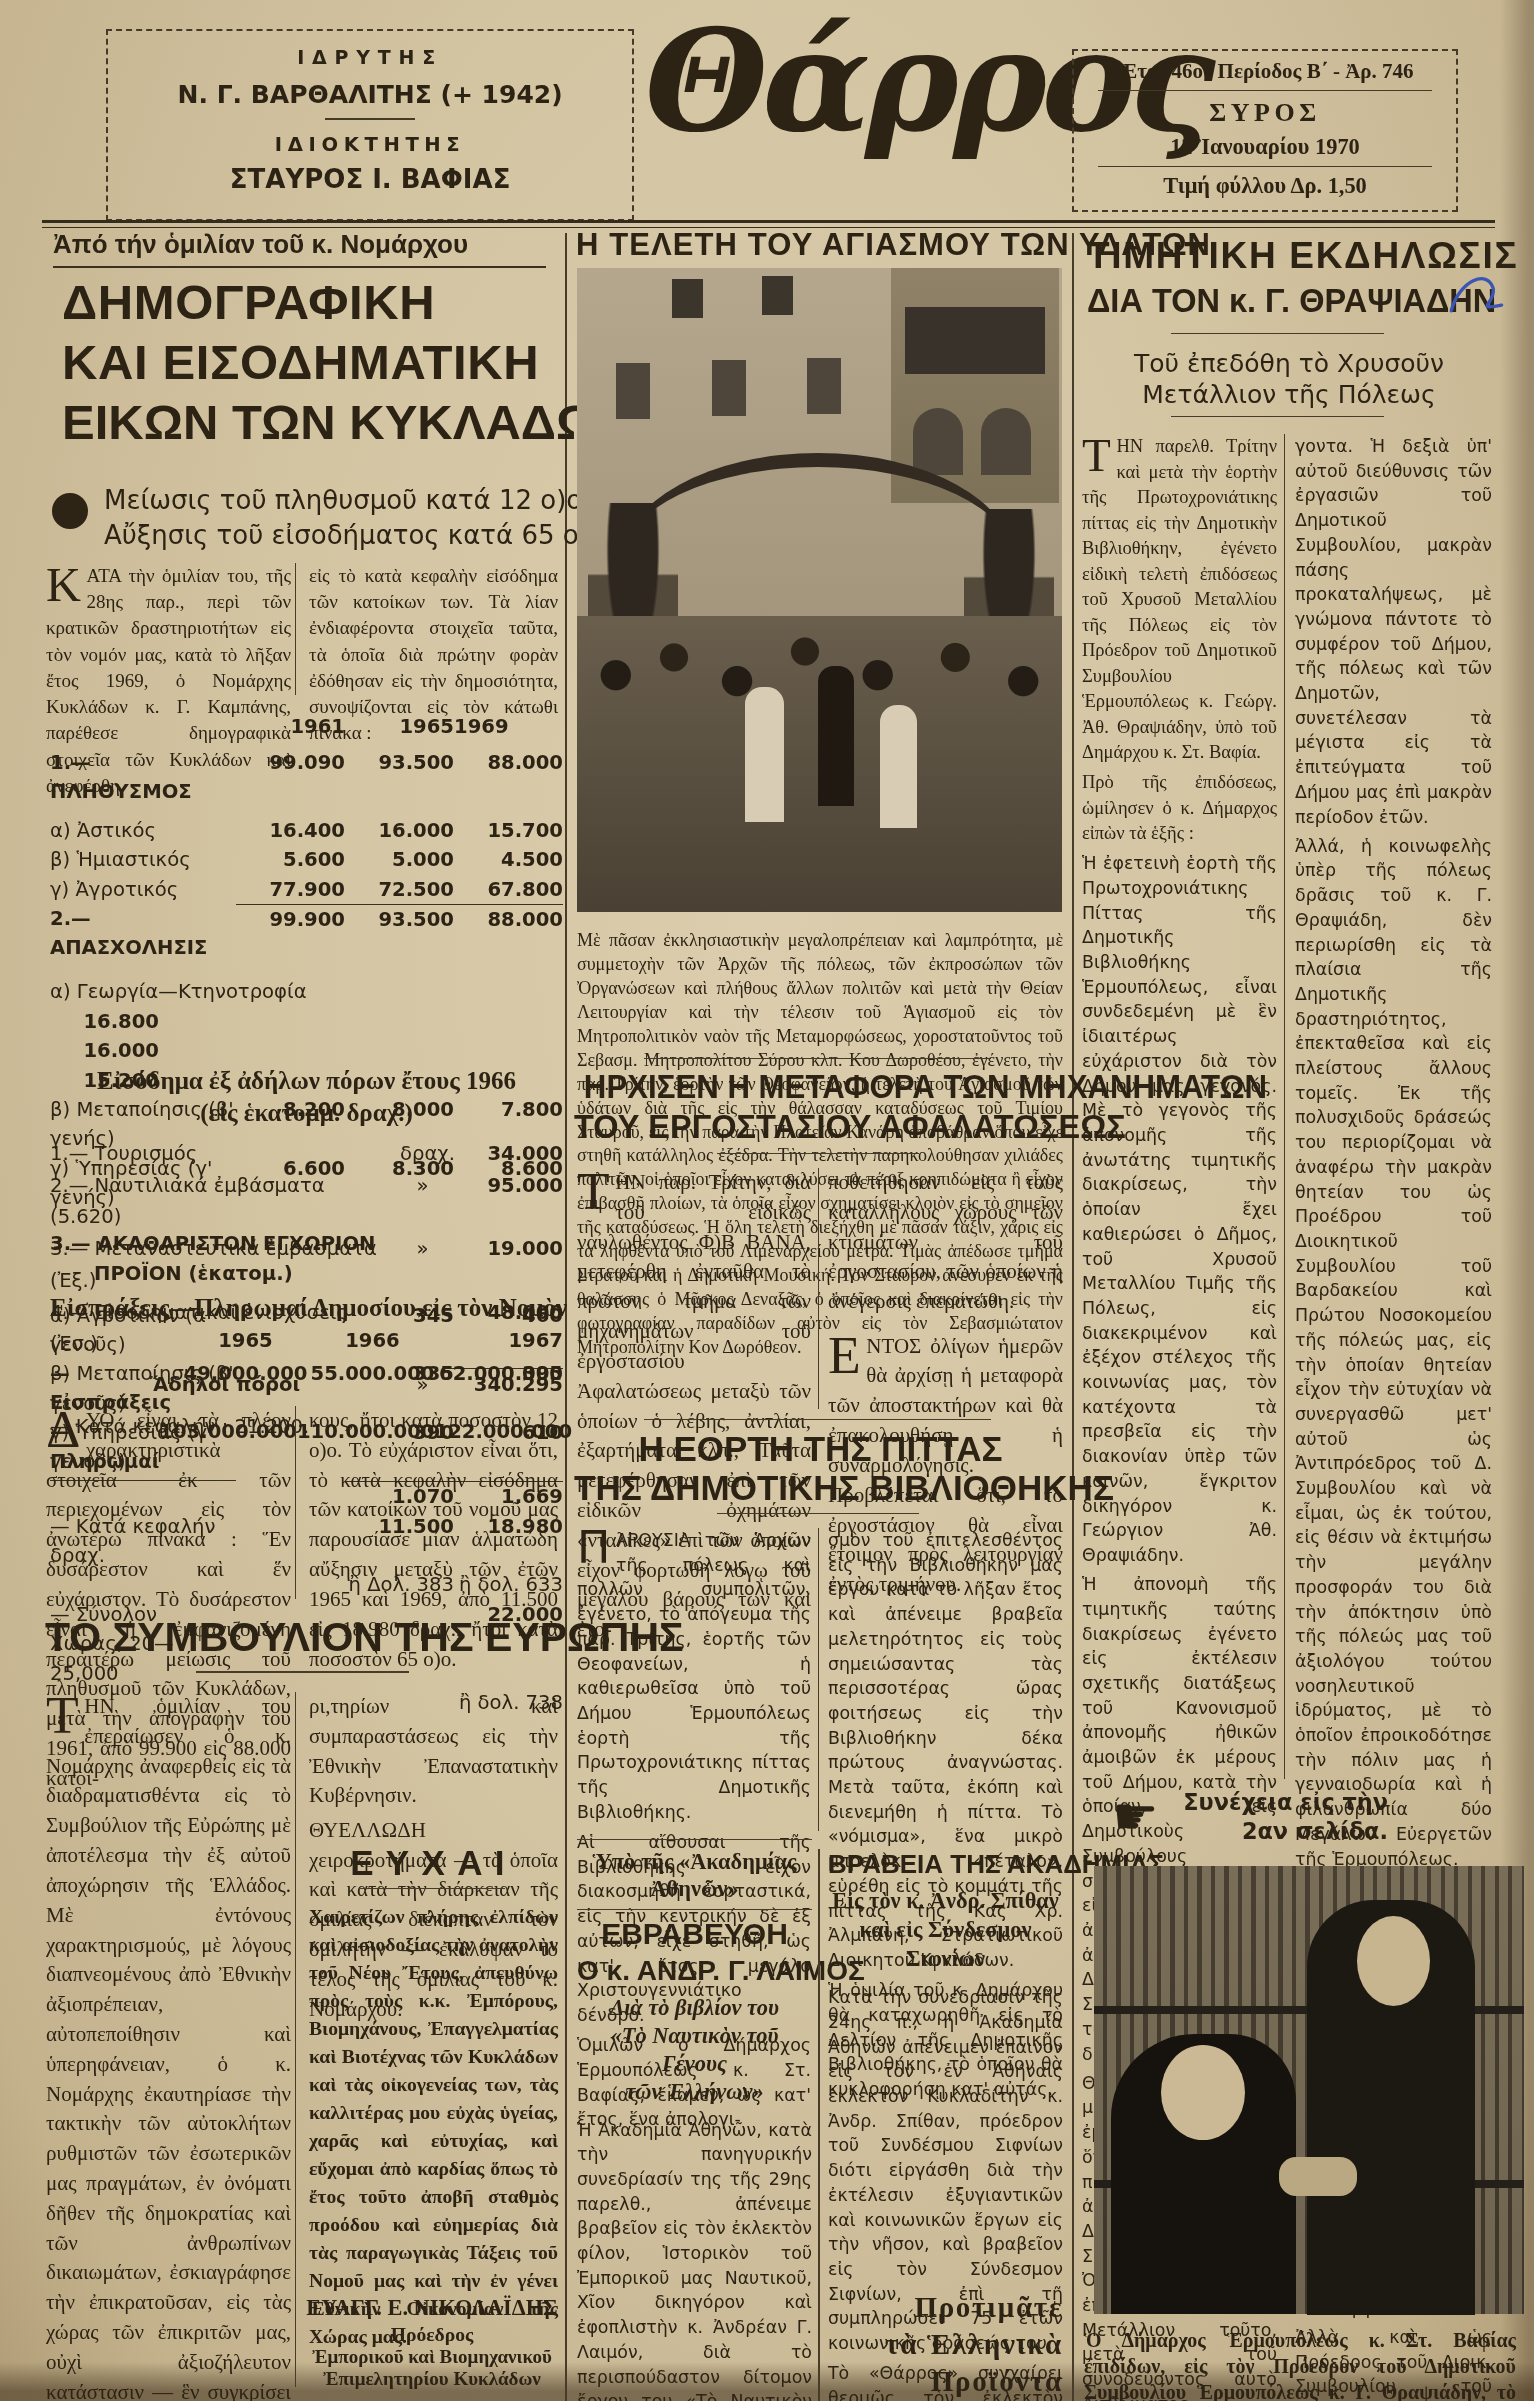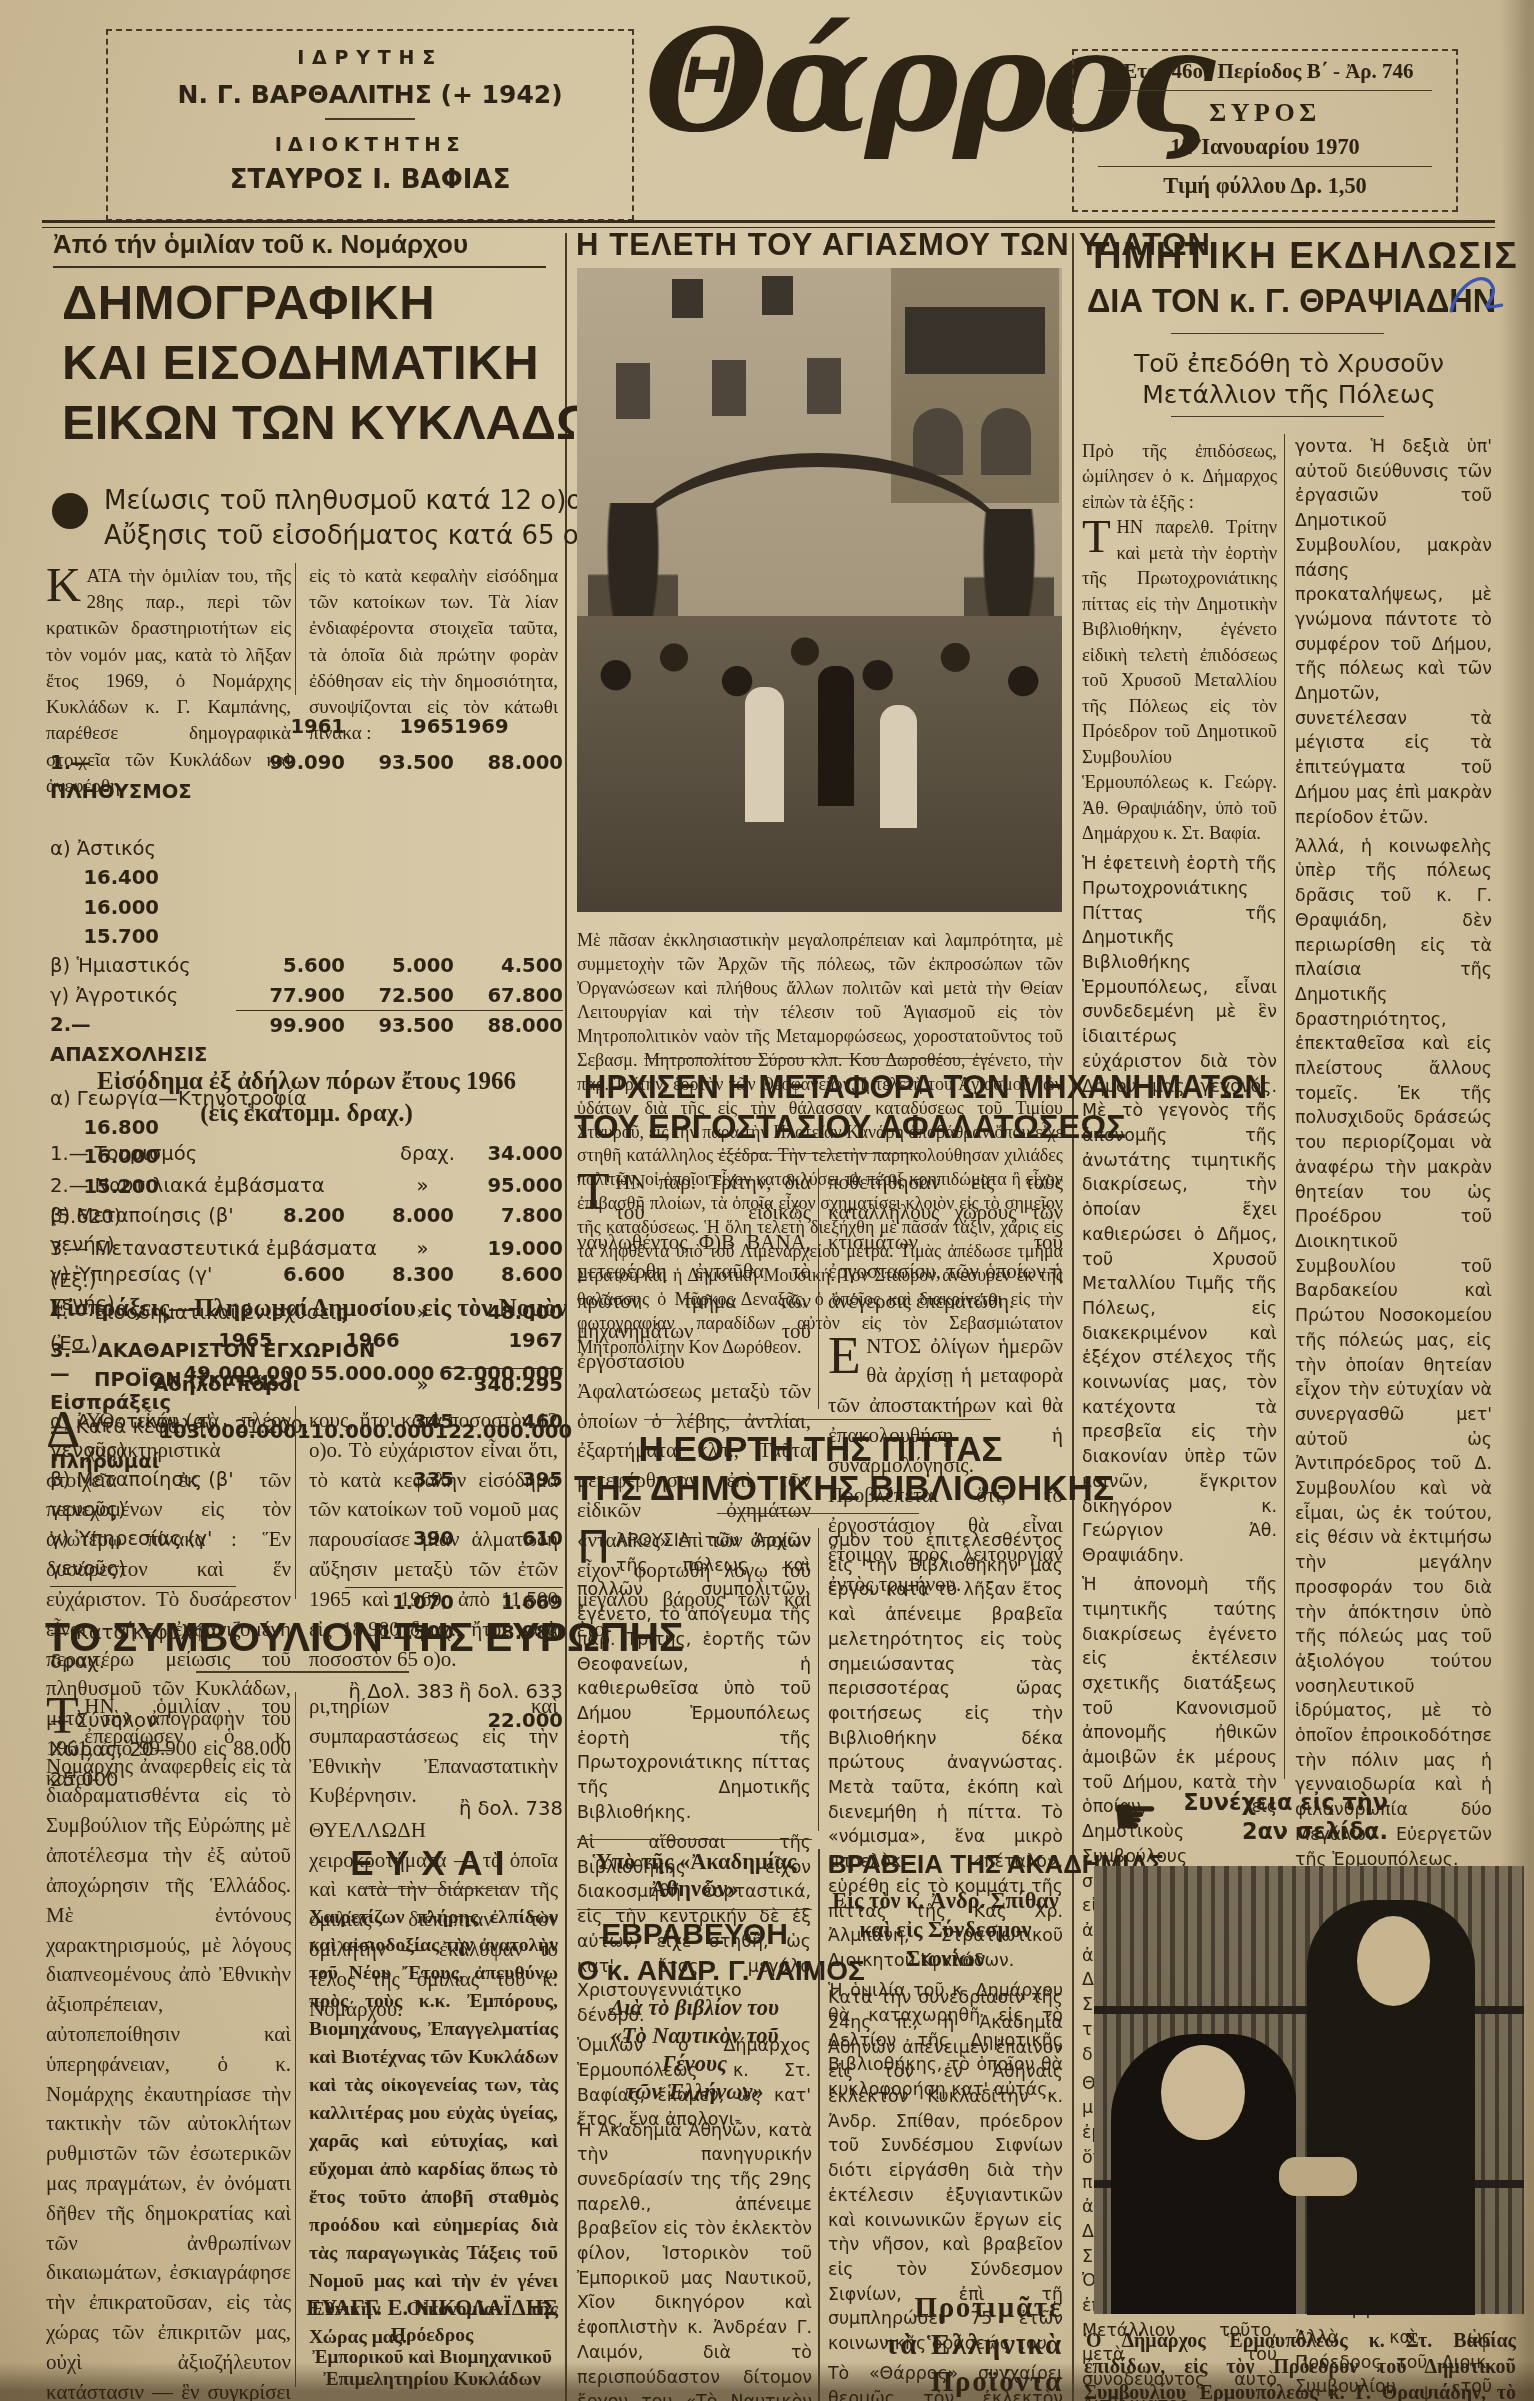--- a/index.html
+++ b/index.html
@@ -107,21 +107,21 @@
       <div style="width:109px;text-align:right;">1961</div>
       <div style="width:109px;text-align:right;">1965</div>
       <div style="width:109px;">1969</div>
     </div>
     <div class="trow" style="margin-top:10px;">
       <div class="lbl tsec">1.— ΠΛΗΘΥΣΜΟΣ</div>
       <div class="val">99.090</div>
       <div class="val">93.500</div>
       <div class="val">88.000</div>
     </div>
-    <div class="trow" style="margin-top:27px;flex-direction:column;">
+    <div class="trow" style="margin-top:9px;">
       <div class="lbl">α) Ἀστικός</div>
       <div class="val">16.400</div>
       <div class="val">16.000</div>
       <div class="val">15.700</div>
     </div>
     <div class="trow">
       <div class="lbl">β) Ἡμιαστικός</div>
       <div class="val">5.600</div>
       <div class="val">5.000</div>
       <div class="val">4.500</div>
@@ -398,22 +398,22 @@
   <svg class="abs" style="left:1440px;top:263px;" width="84" height="62" viewBox="0 0 150 110">
     <path d="M20 85 C 35 30, 85 10, 95 45 C 100 70, 60 85, 110 75" fill="none" stroke="#3b55b5" stroke-width="6" stroke-linecap="round"></path>
   </svg>
   <div class="hr-thin" style="left:1171px;top:333px;width:213px;"></div>
 
   <div class="abs sans nowrap" style="left:1087px;top:349px;width:404px;font-size:25px;text-align:center;">Τοῦ ἐπεδόθη τὸ Χρυσοῦν</div>
   <div class="abs sans nowrap" style="left:1087px;top:380px;width:404px;font-size:25px;text-align:center;">Μετάλλιον τῆς Πόλεως</div>
   <div class="hr-thin" style="left:1171px;top:416px;width:213px;"></div>
 
   <div class="abs" style="left:1082px;top:434px;width:195px;">
+    <div class="body-serif justify dropcap" style="font-size:18.5px;">ΤΗΝ παρελθ. Τρίτην καὶ μετὰ τὴν ἑορτὴν τῆς Πρωτοχρονιάτικης πίττας εἰς τὴν Δημοτικὴν Βιβλιοθήκην, ἐγένετο εἰδικὴ τελετὴ ἐπιδόσεως τοῦ Χρυσοῦ Μεταλλίου τῆς Πόλεως εἰς τὸν Πρόεδρον τοῦ Δημοτικοῦ Συμβουλίου Ἑρμουπόλεως κ. Γεώργ. Ἀθ. Θραψιάδην, ὑπὸ τοῦ Δημάρχου κ. Στ. Βαφία.</div>
     <div class="body-serif justify" style="font-size:18.5px;margin-top:4.5px;">Πρὸ τῆς ἐπιδόσεως, ὡμίλησεν ὁ κ. Δήμαρχος εἰπὼν τὰ ἑξῆς :</div>
-    <div class="body-serif justify dropcap" style="font-size:18.5px;">ΤΗΝ παρελθ. Τρίτην καὶ μετὰ τὴν ἑορτὴν τῆς Πρωτοχρονιάτικης πίττας εἰς τὴν Δημοτικὴν Βιβλιοθήκην, ἐγένετο εἰδικὴ τελετὴ ἐπιδόσεως τοῦ Χρυσοῦ Μεταλλίου τῆς Πόλεως εἰς τὸν Πρόεδρον τοῦ Δημοτικοῦ Συμβουλίου Ἑρμουπόλεως κ. Γεώργ. Ἀθ. Θραψιάδην, ὑπὸ τοῦ Δημάρχου κ. Στ. Βαφία.</div>
     <div class="body-sans justify" style="margin-top:4.5px;">Ἡ ἐφετεινὴ ἑορτὴ τῆς Πρωτοχρονιάτικης Πίττας τῆς Δημοτικῆς Βιβλιοθήκης Ἑρμουπόλεως, εἶναι συνδεδεμένη μὲ ἓν ἰδιαιτέρως εὐχάριστον διὰ τὸν Δῆμον μας γεγονός. Μὲ τὸ γεγονὸς τῆς ἀπονομῆς τῆς ἀνωτάτης τιμητικῆς διακρίσεως, τὴν ὁποίαν ἔχει καθιερώσει ὁ Δῆμος, τοῦ Χρυσοῦ Μεταλλίου Τιμῆς τῆς Πόλεως, εἰς διακεκριμένον καὶ ἐξέχον στέλεχος τῆς κοινωνίας μας, τὸν κατέχοντα τὰ πρεσβεῖα εἰς τὴν διακονίαν ὑπὲρ τῶν κοινῶν, ἔγκριτον δικηγόρον κ. Γεώργιον Ἀθ. Θραψιάδην.</div>
     <div class="body-sans justify" style="margin-top:4.5px;">Ἡ ἀπονομὴ τῆς τιμητικῆς ταύτης διακρίσεως ἐγένετο εἰς ἐκτέλεσιν σχετικῆς διατάξεως τοῦ Κανονισμοῦ ἀπονομῆς ἠθικῶν ἀμοιβῶν ἐκ μέρους τοῦ Δήμου, κατὰ τὴν ὁποίαν, εἰς Δημοτικοὺς Συμβούλους συμπληρώσαντας εἰκοσαετῆ θητείαν, ἀπονέμεται, κατόπιν ἀποφάσεως τοῦ Δημοτικοῦ Συμβουλίου, ἡ τιμητικὴ αὕτη διάκρισις.</div>
     <div class="body-sans justify" style="margin-top:4.5px;">Θεωρῶ τὸν ἑαυτόν μου εὐτυχῆ διότι, εἰς ἐμὲ ἔλαχεν ἡ τιμὴ ὅπως, συμφώνως πρὸς σχετικὴν ἀπόφασιν τοῦ Δημοτικοῦ Συμβουλίου τῆς 3ης Ὀκτωβρίου 1969, ἐπιδώσω τὸ Μετάλλιον τοῦτο, μετὰ τοῦ συνοδεύοντος αὐτὸ Διπλώματος, γεγραμμένου κατὰ τὸν σχετικὸν Κανονισμόν, εἰς τὸν ἀξιότιμον κ. Ἀθ. Θραψιάδην.</div>
 
   </div>
 
   <div class="abs" style="left:1295px;top:434px;width:197px;">
     <div class="body-sans justify">γοντα. Ἡ δεξιὰ ὑπ' αὐτοῦ διεύθυνσις τῶν ἐργασιῶν τοῦ Δημοτικοῦ Συμβουλίου, μακρὰν πάσης προκαταλήψεως, μὲ γνώμονα πάντοτε τὸ συμφέρον τοῦ Δήμου, τῆς πόλεως καὶ τῶν Δημοτῶν, συνετέλεσαν τὰ μέγιστα εἰς τὰ ἐπιτεύγματα τοῦ Δήμου μας ἐπὶ μακρὰν περίοδον ἐτῶν.</div>
     <div class="body-sans justify" style="margin-top:4.5px;">Ἀλλά, ἡ κοινωφελὴς ὑπὲρ τῆς πόλεως δρᾶσις τοῦ κ. Γ. Θραψιάδη, δὲν περιωρίσθη εἰς τὰ πλαίσια τῆς Δημοτικῆς δραστηριότητος, ἐπεκταθεῖσα καὶ εἰς πλείστους ἄλλους τομεῖς. Ἐκ τῆς πολυσχιδοῦς δράσεώς του περιορίζομαι νὰ ἀναφέρω τὴν μακρὰν θητείαν του ὡς Προέδρου τοῦ Διοικητικοῦ Συμβουλίου τοῦ Βαρδακείου καὶ Πρώτου Νοσοκομείου τῆς πόλεώς μας, εἰς τὴν ὁποίαν θητείαν εἶχον τὴν εὐτυχίαν νὰ συνεργασθῶ μετ' αὐτοῦ ὡς Ἀντιπρόεδρος τοῦ Δ. Συμβουλίου καὶ νὰ εἶμαι, ὡς ἐκ τούτου, εἰς θέσιν νὰ ἐκτιμήσω τὴν μεγάλην προσφοράν του διὰ τὴν ἀπόκτησιν ὑπὸ τῆς πόλεώς μας τοῦ ἀξιολόγου τούτου νοσηλευτικοῦ ἱδρύματος, μὲ τὸ ὁποῖον ἐπροικοδότησε τὴν πόλιν μας ἡ γενναιοδωρία καὶ ἡ φιλανθρωπία δύο Μεγάλων Εὐεργετῶν τῆς Ἑρμουπόλεως.</div>
     <div class="body-sans justify" style="margin-top:4.5px;">Ἦτο ὁ Γεώργιος Θραψιάδης ἐκεῖνος ὁ ὁποῖος, ἐπωμισθεὶς ὀλίγον μετὰ τὴν ἐχθρικὴν κατοχὴν τὸ βάρος καὶ τὴν εὐθύνην τῆς δημιουργίας τοῦ νοσοκομείου μας — τοῦ ὁποίου τὸ κτίριον εὑρίσκετο εἰς τὴν κατάστασιν τοῦ «γιαπιοῦ» — ἐπέτυχε, διαθέσας χρόνον πολύτιμον, νὰ τὸ ἀποπερατώσῃ καὶ νὰ τὸ παραδώσῃ εἰς τὴν λειτουργίαν του.</div>

